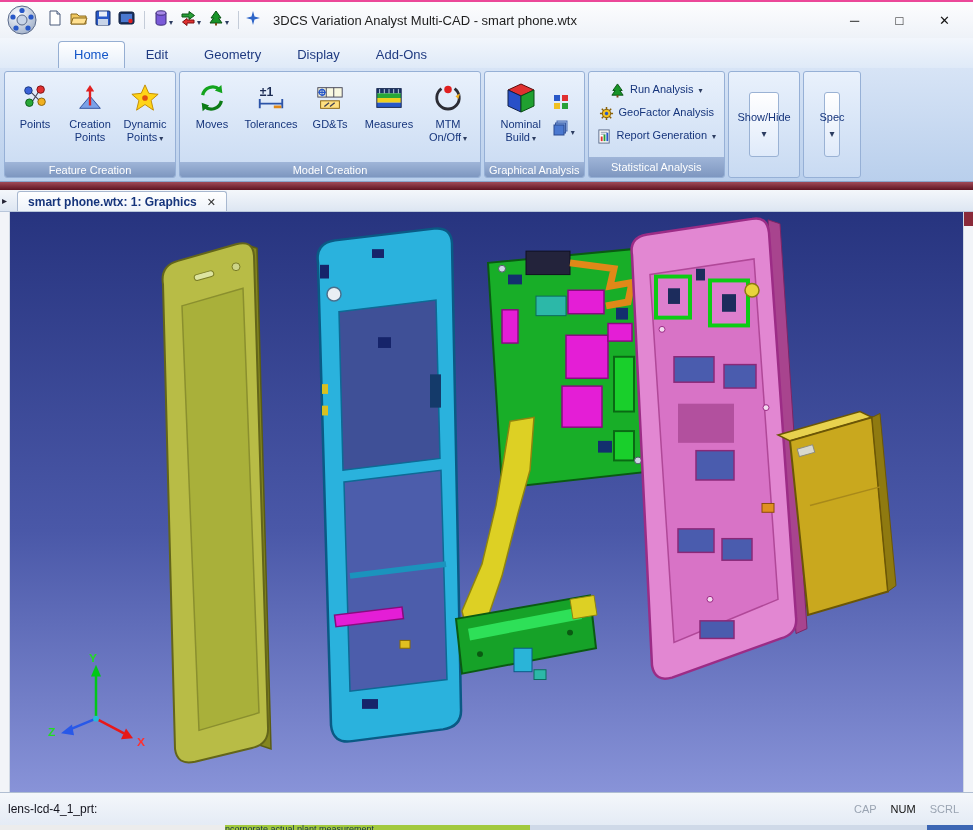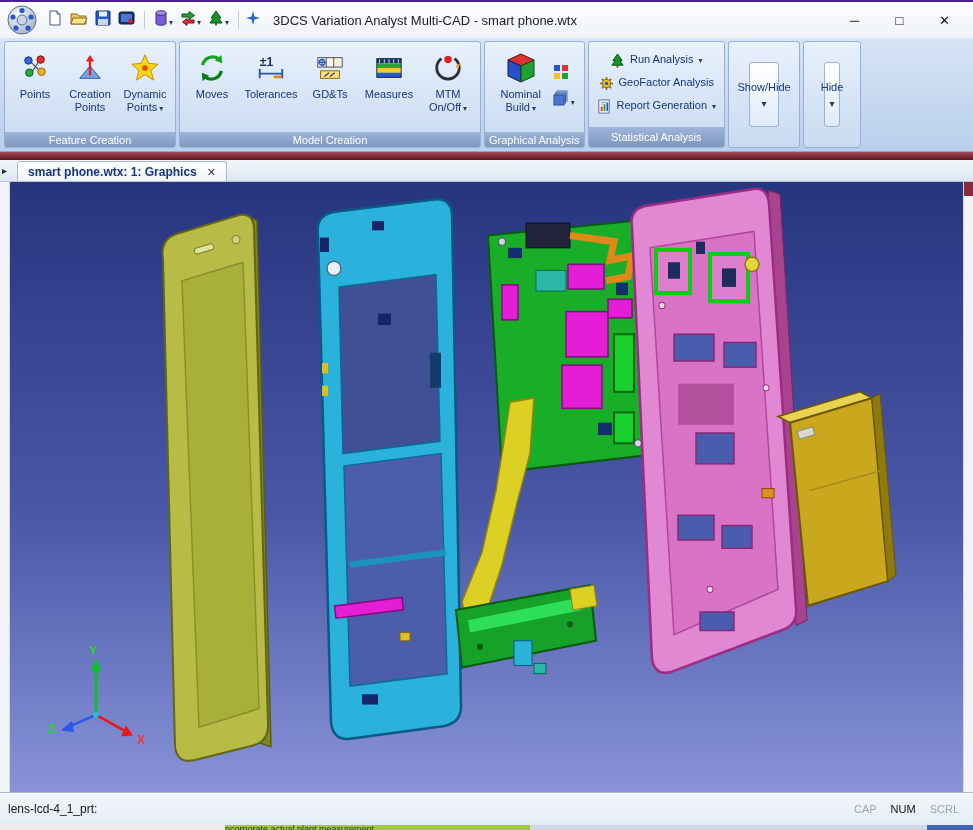--- a/index.html
+++ b/index.html
@@ -1,17 +1,17 @@
 <!DOCTYPE html>
 <html><head>
 <meta charset="utf-8">
 <style>
 *{margin:0;padding:0;box-sizing:border-box}
 html,body{width:973px;height:830px;overflow:hidden;background:#fff;font-family:"Liberation Sans",sans-serif}
-.window{width:973px;height:830px;display:flex;flex-direction:column;border-top:2px solid #4c1d95}
+.window{width:973px;height:830px;display:flex;flex-direction:column;border-top:2px solid #ec4899}
 
 
 .titlebar{height:36px;background:linear-gradient(#fdfdfe,#eef2f8);display:flex;align-items:center;padding:0 6px;gap:3px;flex:0 0 auto}
 .logo{width:32px;height:32px;display:flex;align-items:center;justify-content:center;margin-right:4px}
 .qbtn{display:flex;align-items:center;gap:1px;padding:2px;border-radius:2px}
 .vsep{width:1px;height:18px;background:#c4ccd8;margin:0 4px}
 .caret::after{content:"▾";font-size:8px;line-height:1;color:#2c3c60}
 .caret.big::after{font-size:10px}
 .title{font-size:13px;color:#1d1d1d;margin-left:10px;white-space:nowrap}
 .winctl{margin-left:auto;display:flex}
@@ -162,20 +162,27 @@
         </svg>
     </span>
     <span class="title">3DCS Variation Analyst Multi-CAD - smart phone.wtx</span>
     <div class="winctl">
       <div class="winbtn">─</div>
       <div class="winbtn">□</div>
       <div class="winbtn">✕</div>
     </div>
   </div>
 
+  <div class="tabrow">
+    <div class="tab active">Home</div>
+    <div class="tab">Edit</div>
+    <div class="tab">Geometry</div>
+    <div class="tab">Display</div>
+    <div class="tab">Add-Ons</div>
+  </div>
 
   <div class="ribbon">
 
     <div class="group">
       <div class="gbody">
         <div class="rbtn narrow">
           <span class="ric">
             <svg width="30" height="30" viewBox="0 0 32 32">
                 <path d="M12 10 L20 18 M13 20 L20 9" stroke="#445" stroke-width="1.2" fill="none"></path>
                 <circle cx="9" cy="8" r="4" fill="#3a62d8" stroke="#16357c"></circle>
@@ -365,21 +372,21 @@
 
     <div class="group tallgroup">
       <div class="tallbtn">
         <span>Show/Hide</span>
         <span class="caret big"></span>
       </div>
     </div>
 
     <div class="group tallgroup slim">
       <div class="tallbtn">
-        <span>Hide</span>
+        <span>Spec</span>
         <span class="caret big"></span>
       </div>
     </div>
   </div>
 
   <div class="mbar"></div>
   <div class="docbar">
     <span class="chev"></span>
     <div class="doctab">
       <span>smart phone.wtx: 1: Graphics</span>

